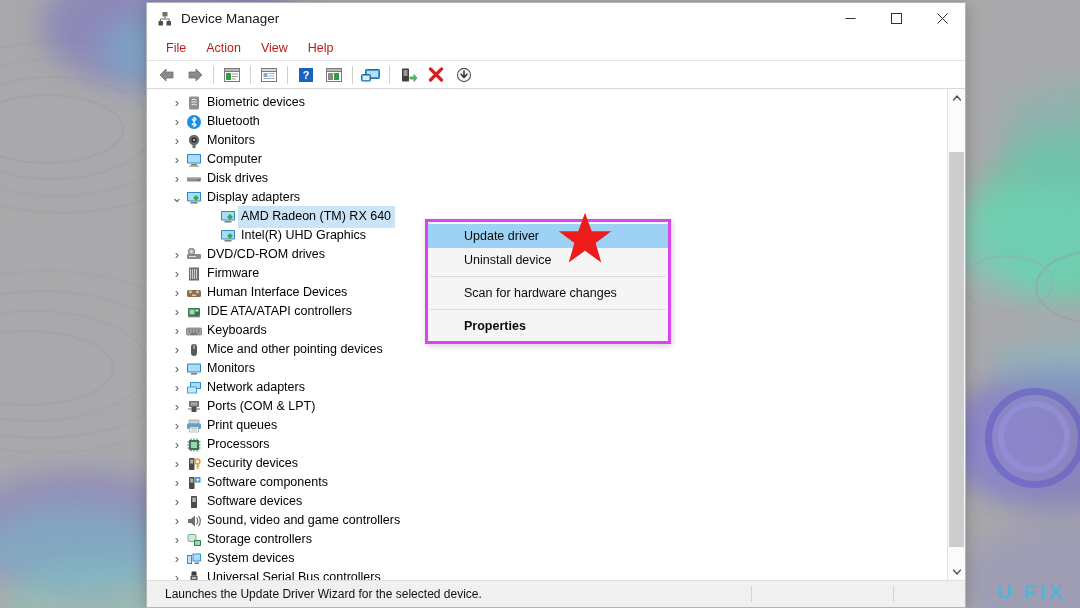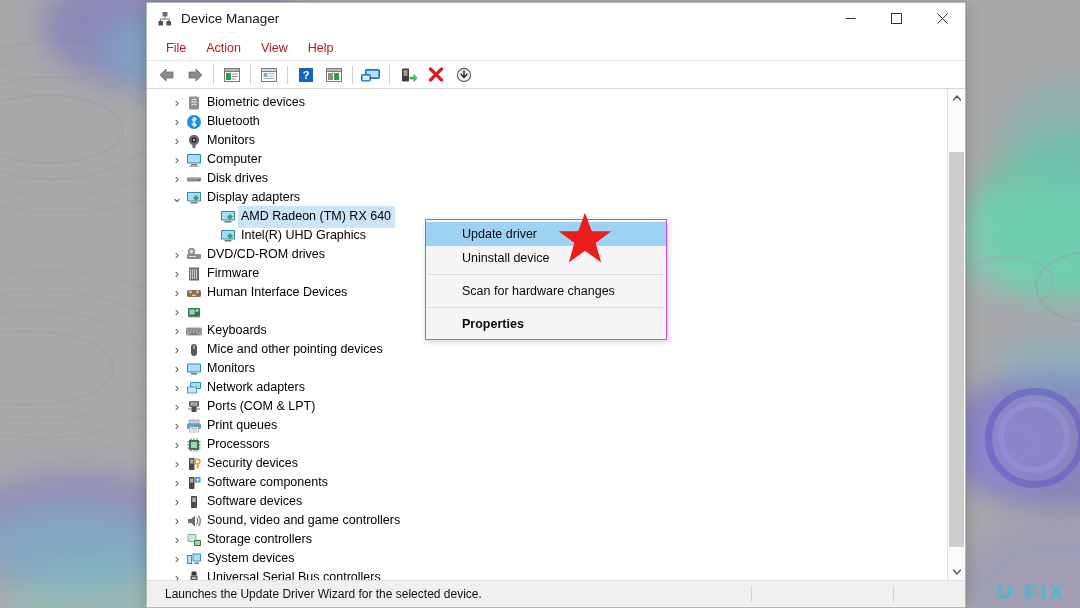--- a/index.html
+++ b/index.html
@@ -189,21 +189,21 @@
   .sb-div { width: 1px; height: 16px; background: #d2d2d2; }
   .sb-cell2 { flex: 0 0 141px; }
   .sb-cell3 { flex: 1; }
 
   
   #ctxmenu {
     position: absolute;
     left: 278px; top: 216px;
     width: 240px;
     background: #f5f5f5;
-    border: 1px solid #d946ef;
+    border: 3px solid #d946ef;
     box-shadow: 1px 2px 6px rgba(0,0,0,.18);
     padding: 2px 0 3px 0;
     z-index: 40;
   }
   .ctx-item {
     height: 24px;
     display: flex; align-items: center;
     padding-left: 36px;
     font-size: 12.5px; color: #0a0a0a;
   }
@@ -498,20 +498,21 @@
         <div class="row indent0">
           <span class="chev" style="font-size: 13px;">›</span>
           <span class="ico">
             <svg width="16" height="16" viewBox="0 0 16 16">
               <rect x="2" y="4" width="12" height="8" rx="1" fill="#2f7a4f"></rect>
               <rect x="3.5" y="5.5" width="5" height="5" fill="#9fd4b4"></rect>
               <rect x="9.5" y="5.5" width="3" height="2" fill="#cfe8da"></rect>
               <rect x="2" y="12" width="12" height="1.3" fill="#7b7b7b"></rect>
             </svg>
           </span>
+          <span class="lbl">IDE ATA/ATAPI controllers</span>
         </div>
         <div class="row indent0">
           <span class="chev" style="font-size: 13px;">›</span>
           <span class="ico">
             <svg width="16" height="16" viewBox="0 0 16 16">
               <rect x="0.5" y="5" width="15" height="7" rx="1" fill="#a8a8a8" stroke="#6f6f6f" stroke-width="0.7"></rect>
               <path d="M2.5 7 H4 M5.5 7 H7 M8.5 7 H10 M11.5 7 H13.5 M2.5 9 H4 M5.5 9 H7 M8.5 9 H10 M11.5 9 H13.5 M4.5 10.8 H11" stroke="#555" stroke-width="0.9"></path>
             </svg>
           </span>
           <span class="lbl">Keyboards</span>

